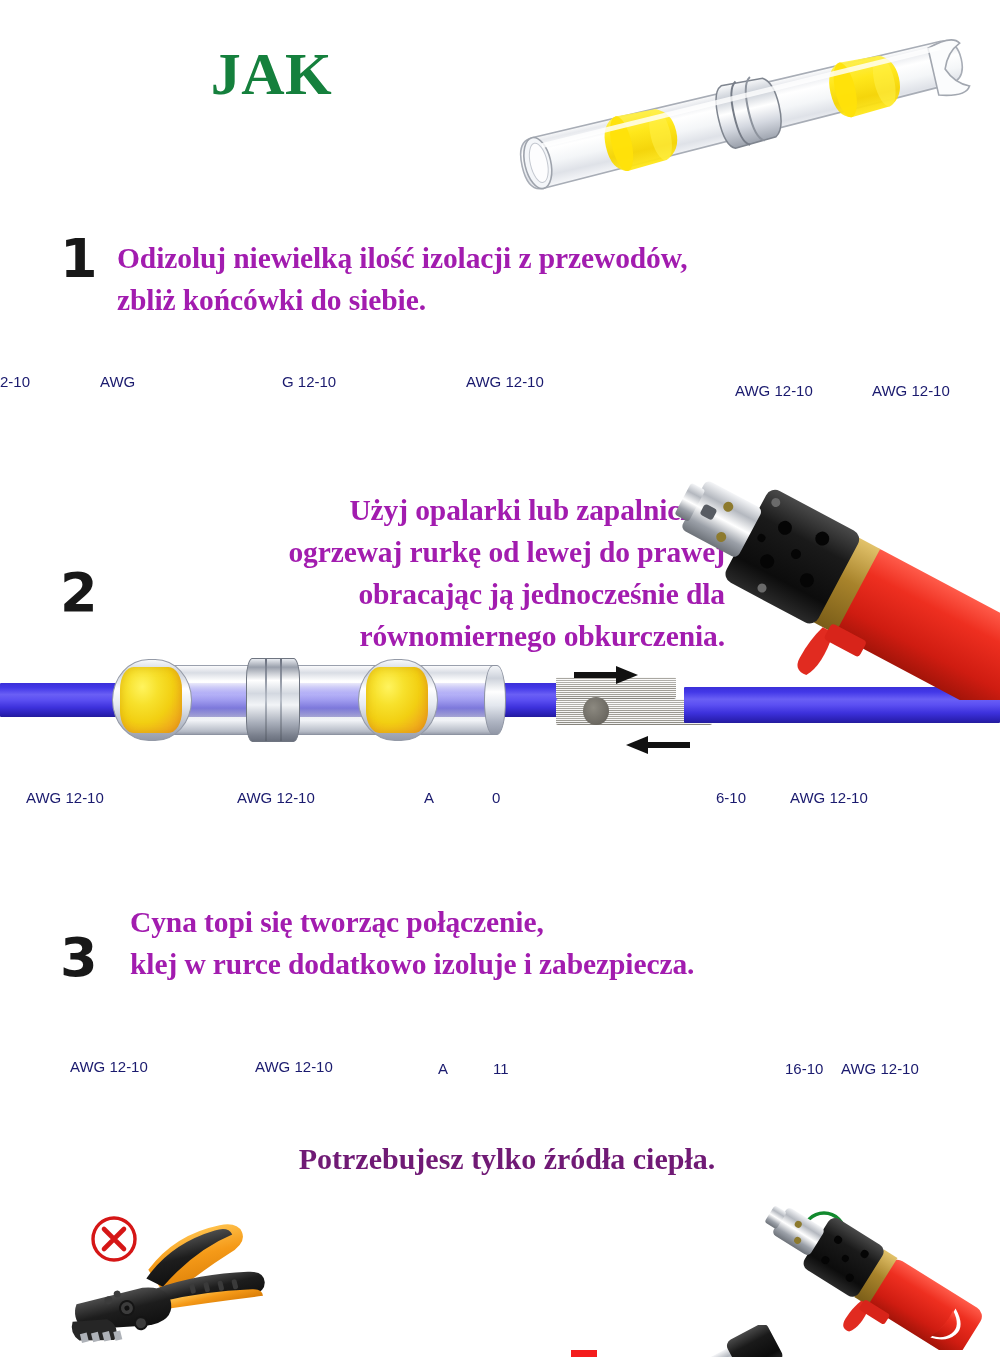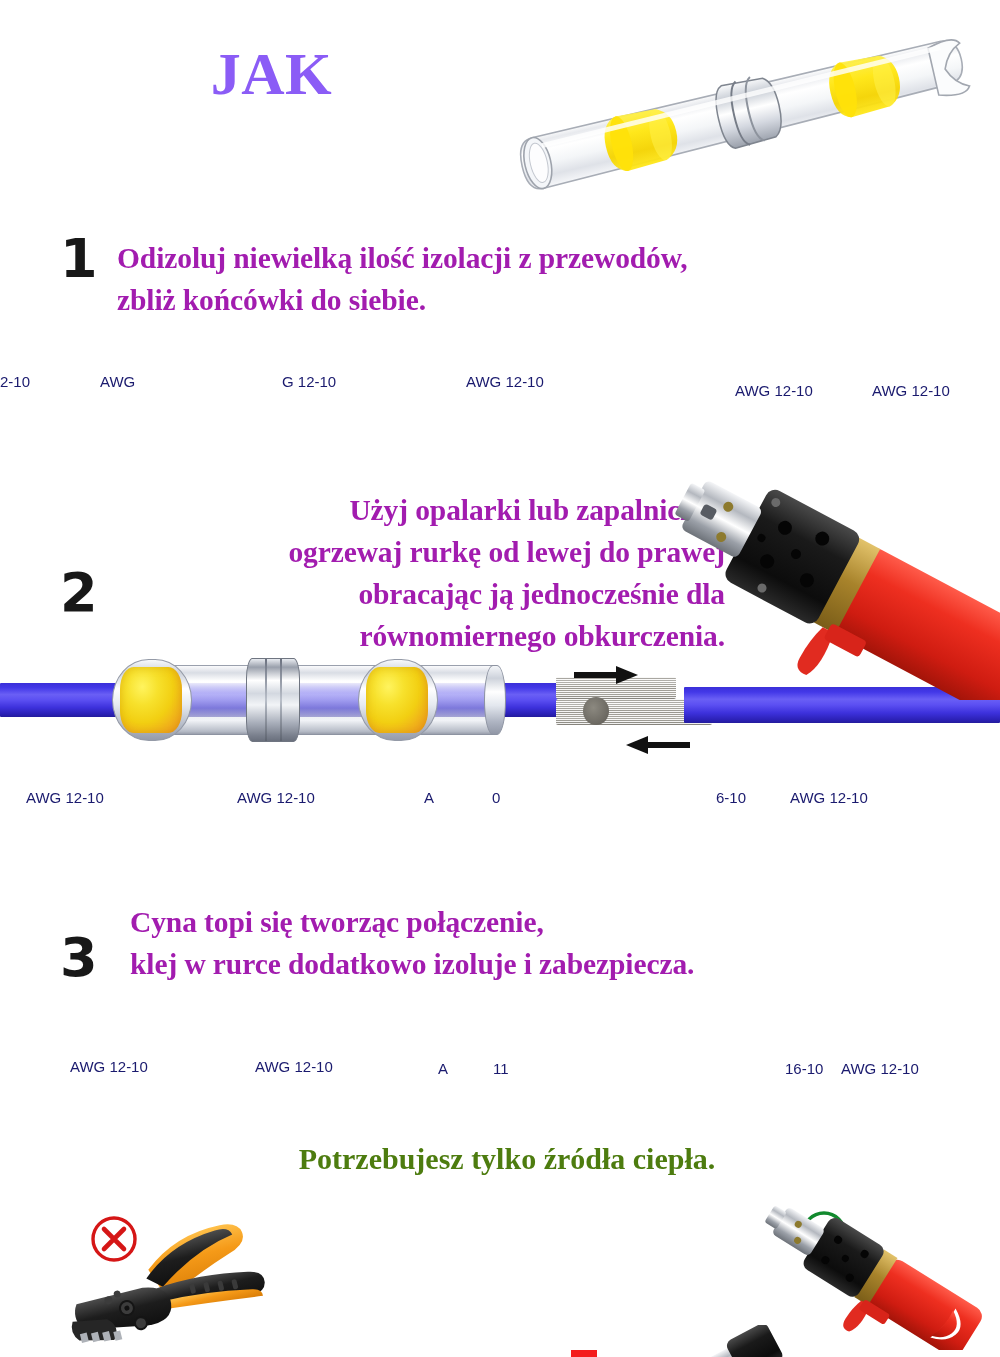--- a/index.html
+++ b/index.html
@@ -5,21 +5,21 @@
   * { box-sizing: border-box; margin:0; padding:0; }
   body {
     width:1000px; height:1357px; position:relative;
     background:#ffffff; overflow:hidden;
     font-family:"Liberation Serif", serif;
   }
 
   
   .title {
     position:absolute; left:0; top:42px; width:500px;
-    text-align:center; color:#8b5cf6;
+    text-align:center; color:#15803d;
     font-family:"Liberation Serif", serif;
     font-weight:bold; font-size:60px; line-height:1.08;
     letter-spacing:0.5px;
     padding-left:43px;
   }
   .title .l1 { display:block; }
   .title .l2 { display:block; }
 
   
   .hero { position:absolute; left:500px; top:18px; width:500px; height:190px; }
@@ -131,21 +131,21 @@
   .arrow-blk { position:absolute; }
   .red-arrow { position:absolute; }
 
   
   .torch { position:absolute; }
   .crimper { position:absolute; }
 
   .badge { position:absolute; }
   .footer-text {
     position:absolute; left:0; width:1000px; text-align:center;
-    color:#4d7c0f; font-family:"Liberation Serif", serif;
+    color:#701a75; font-family:"Liberation Serif", serif;
     font-weight:bold; font-size:30px;padding-left:14px;
   }
 </style>
 </head>
 <body>
 
 <div class="title">
   <span class="l1">JAK</span>
 </div>
 

